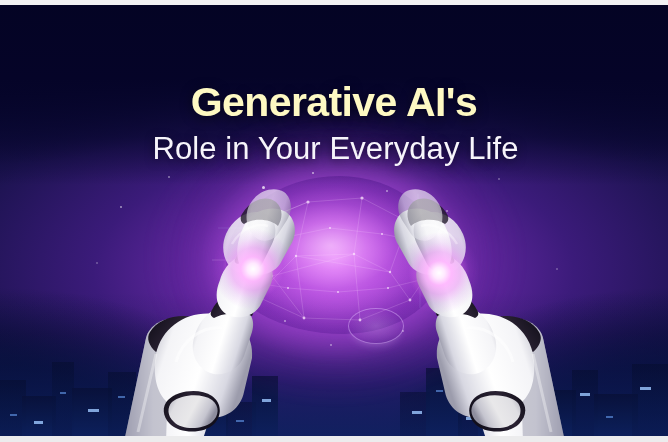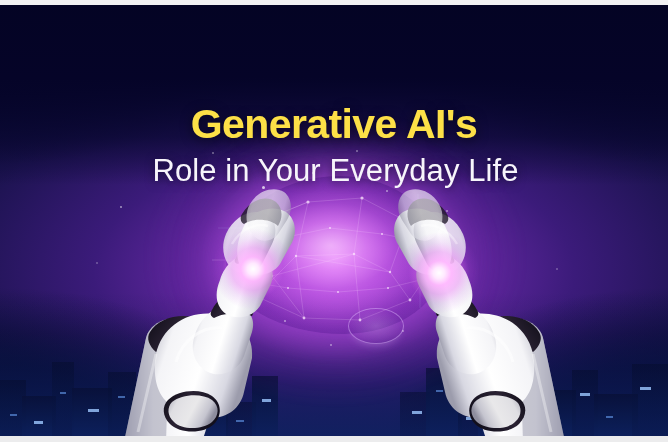--- a/index.html
+++ b/index.html
@@ -119,24 +119,24 @@
   .hand{position:absolute;z-index:35;}
   .hand.left{left:116px;top:186px;width:180px;height:256px;}
   .hand.right{left:390px;top:186px;width:186px;height:256px;}
 
   
   .titles{
     position:absolute;left:0;top:0;width:668px;
     text-align:center;z-index:70;
   }
   .title{
-    margin:0;padding-top:104px;
+    margin:0;padding-top:82px;
     font-family:"Liberation Sans","DejaVu Sans",sans-serif;
     font-weight:700;font-size:41px;line-height:1.02;
-    letter-spacing:-.6px;color:#fde047;
+    letter-spacing:-.6px;color:#fef9c3;
     text-shadow:0 2px 12px rgba(0,0,0,.55);
   }
   .subtitle{
     margin:9px 0 0 3px;
     font-family:"Liberation Sans","DejaVu Sans",sans-serif;
     font-weight:400;font-size:31px;line-height:1.05;
     letter-spacing:.1px;color:#f7f5fb;
     text-shadow:0 2px 10px rgba(0,0,0,.5);
   }
 </style>

